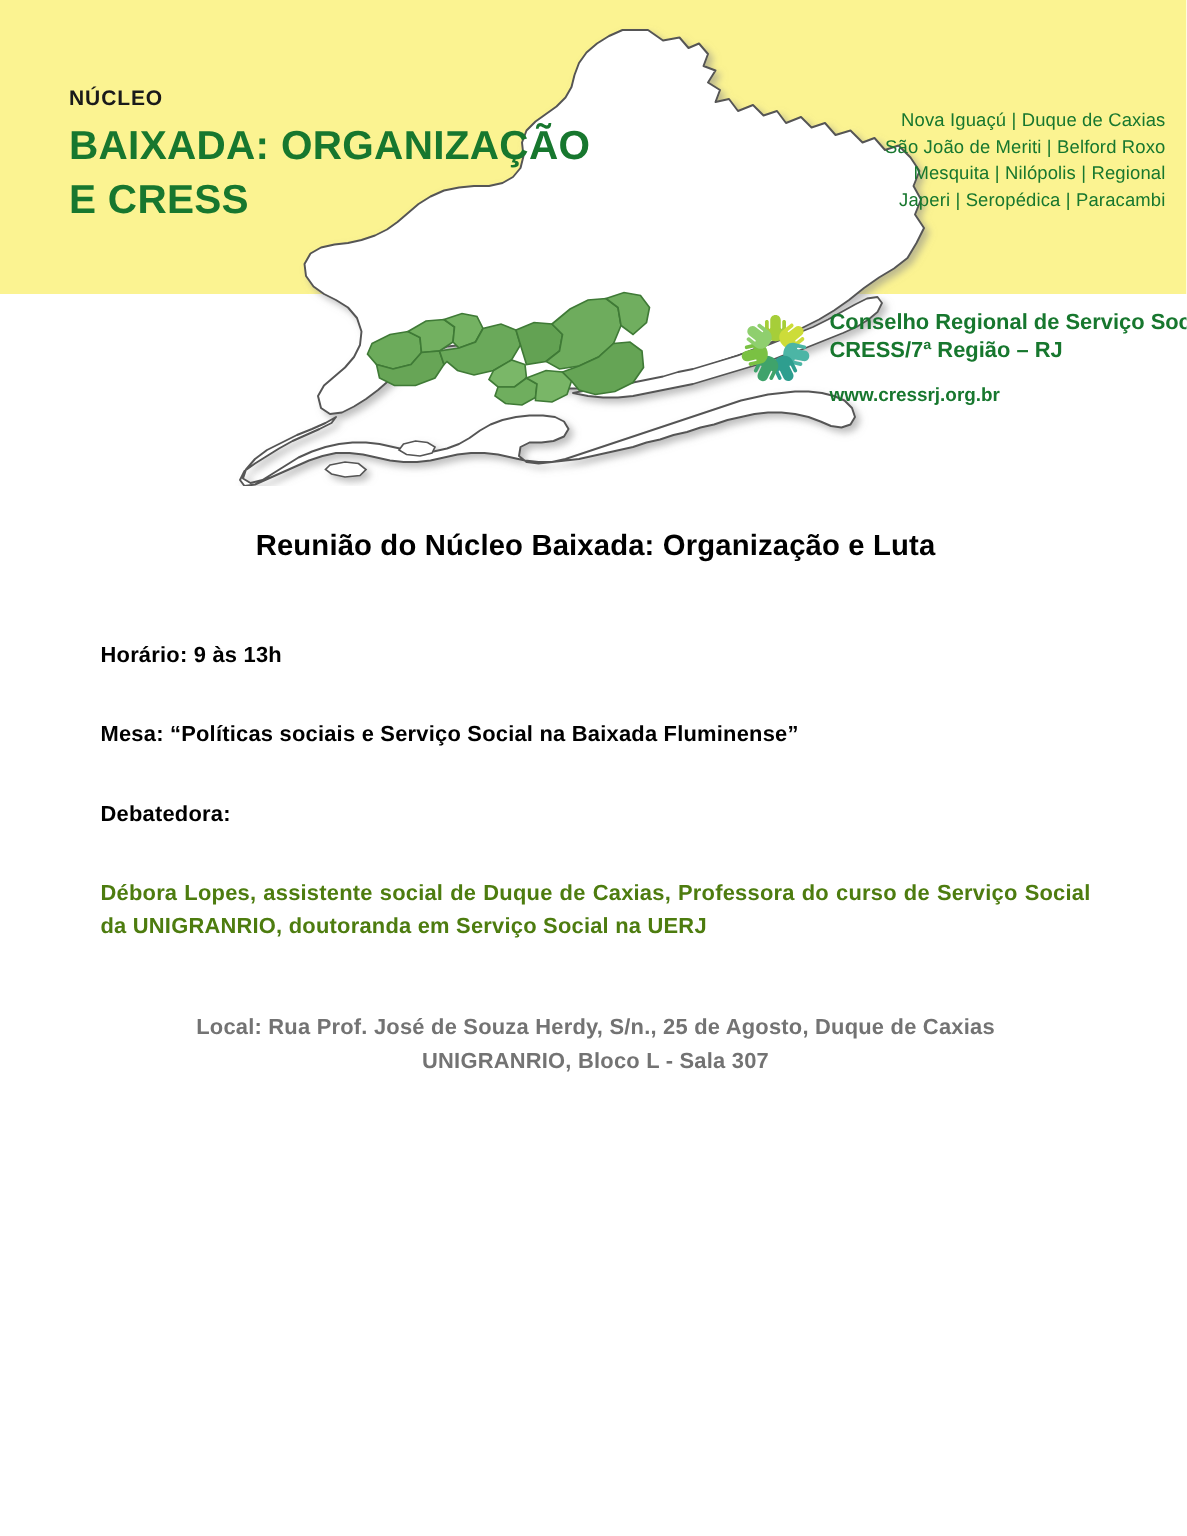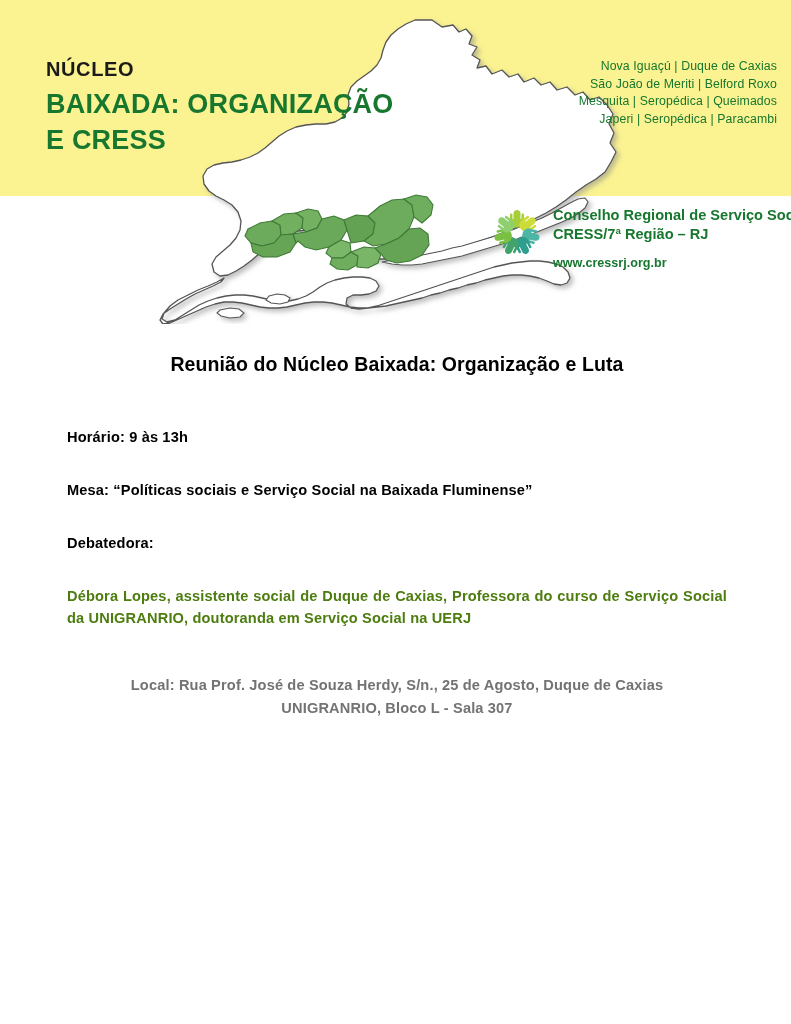--- a/index.html
+++ b/index.html
@@ -26,41 +26,41 @@
     overflow: visible;
   }
 
   .banner-text {
     position: absolute;
     left: 46px;
     top: 58px;
     z-index: 4;
   }
   .nucleo-label {
-    font-size: 20px;
+    font-size: 14px;
     font-weight: bold;
     letter-spacing: 0.6px;
     color: #1a1a1a;
     line-height: 1.1;
     margin: 0 0 7px 0;
   }
   .banner-title {
     font-size: 27px;
     font-weight: bold;
     color: #17772e;
     line-height: 1.32;
     margin: 0;
     letter-spacing: 0.2px;
     white-space: pre-line;
   }
 
   .municipios {
     position: absolute;
     right: 14px;
-    top: 58px;
+    top: 72px;
     z-index: 5;
     text-align: right;
     color: #17772e;
     font-size: 12.3px;
     line-height: 1.44;
     letter-spacing: 0.1px;
   }
   .municipios div { white-space: nowrap; }
 
   
@@ -242,21 +242,21 @@
 
 <div class="banner-text">
   <div class="nucleo-label">NÚCLEO</div>
   <div class="banner-title">BAIXADA: ORGANIZAÇÃO
 E CRESS</div>
 </div>
 
 <div class="municipios">
   <div>Nova Iguaçú | Duque de Caxias</div>
   <div>São João de Meriti | Belford Roxo</div>
-  <div>Mesquita | Seropédica | Queimados</div>
+  <div>Mesquita | Nilópolis | Regional</div>
   <div>Japeri | Seropédica | Paracambi</div>
 </div>
 
 <div class="logo-block">
   <div class="logo-mark">
     <svg viewBox="0 0 100 100" width="50" height="50" xmlns="http://www.w3.org/2000/svg">
       <g>
         <g transform="rotate(0 50 50)">
           <path fill="#a6ce39" d="M50,4 c-4,0 -7,3 -7,7 l0,10 c0,2 -2,2 -2,0 l0,-8 c0,-3 -5,-3 -5,0 l0,14 c0,7 6,12 14,12 c8,0 14,-5 14,-12 l0,-14 c0,-3 -5,-3 -5,0 l0,8 c0,2 -2,2 -2,0 l0,-10 c0,-4 -3,-7 -7,-7 Z"></path>
         </g>

